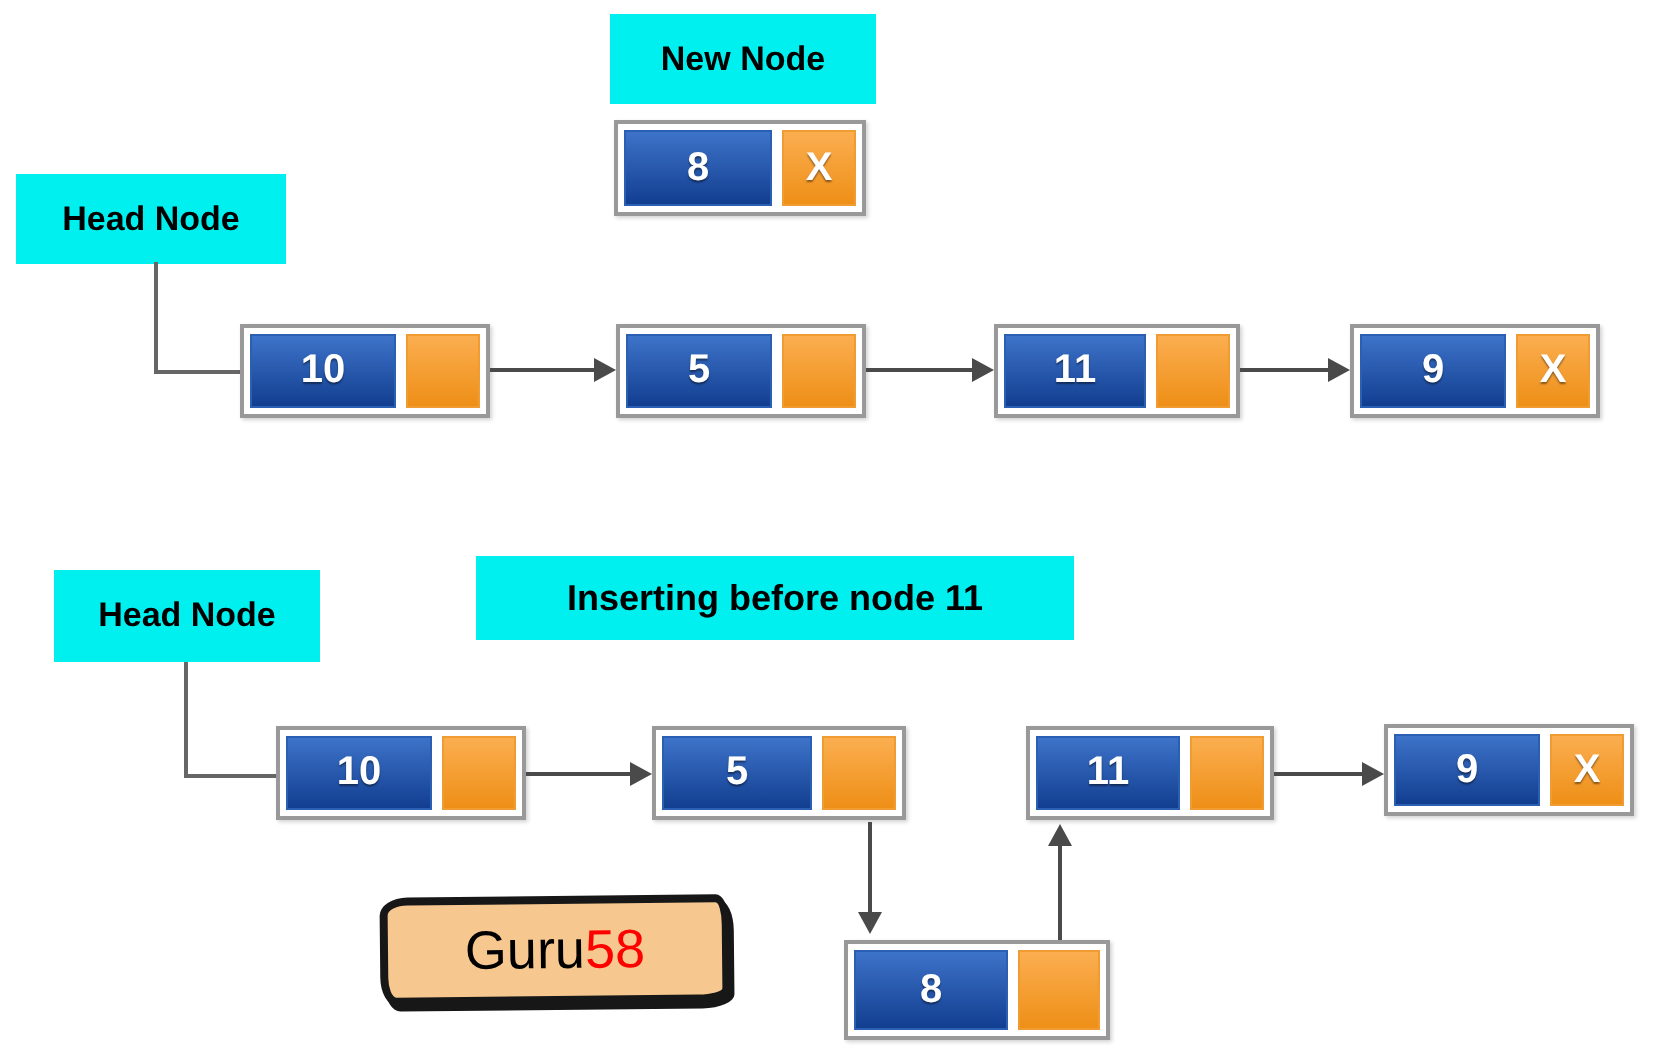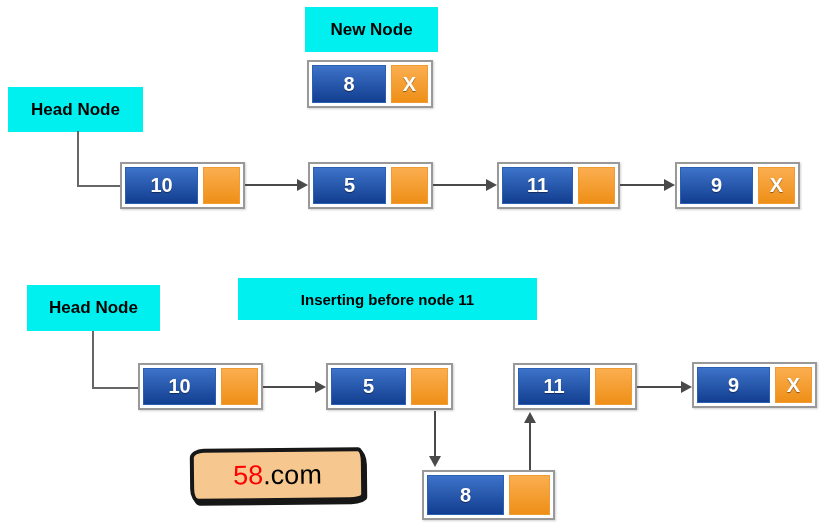--- a/index.html
+++ b/index.html
@@ -132,21 +132,21 @@
 
   <div class="hline" style="left:245px; top:184px; width:52px;"></div>
   <div class="tri-right" style="left:297px; top:179px;"></div>
   <div class="hline" style="left:433px; top:184px; width:53px;"></div>
   <div class="tri-right" style="left:486px; top:179px;"></div>
   <div class="hline" style="left:620px; top:184px; width:44px;"></div>
   <div class="tri-right" style="left:664px; top:179px;"></div>
 
   <div class="label" style="left:27px; top:285px; width:133px; height:46px;">Head Node</div>
 
-  <div class="label" style="left:238px; top:278px; width:299px; height:42px; font-size:15px;">Inserting before node 11</div>
+  <div class="label" style="left:238px; top:278px; width:299px; height:42px; font-size:18px;">Inserting before node 11</div>
 
   <div class="conn-v" style="left:92px; top:331px; height:58px;"></div>
   <div class="conn-h" style="left:92px; top:387px; width:46px;"></div>
 
   <div class="node" style="left:138px; top:363px; width:125px; height:47px;">
     <div class="cell data">10</div>
     <div class="cell next"></div>
   </div>
   <div class="node" style="left:326px; top:363px; width:127px; height:47px;">
     <div class="cell data">5</div>
@@ -171,17 +171,17 @@
 
   <div class="vline" style="left:529px; top:423px; height:47px;"></div>
   <div class="tri-up" style="left:524px; top:412px;"></div>
 
   <div class="node wide" style="left:422px; top:470px; width:133px; height:50px;">
     <div class="cell data">8</div>
     <div class="cell next"></div>
   </div>
 
   <div class="logo">
+    <span>Guru</span>
       <span class="red">58</span>
-      <span>.com</span>
   </div>
 
 </div>
 
 </body></html>

